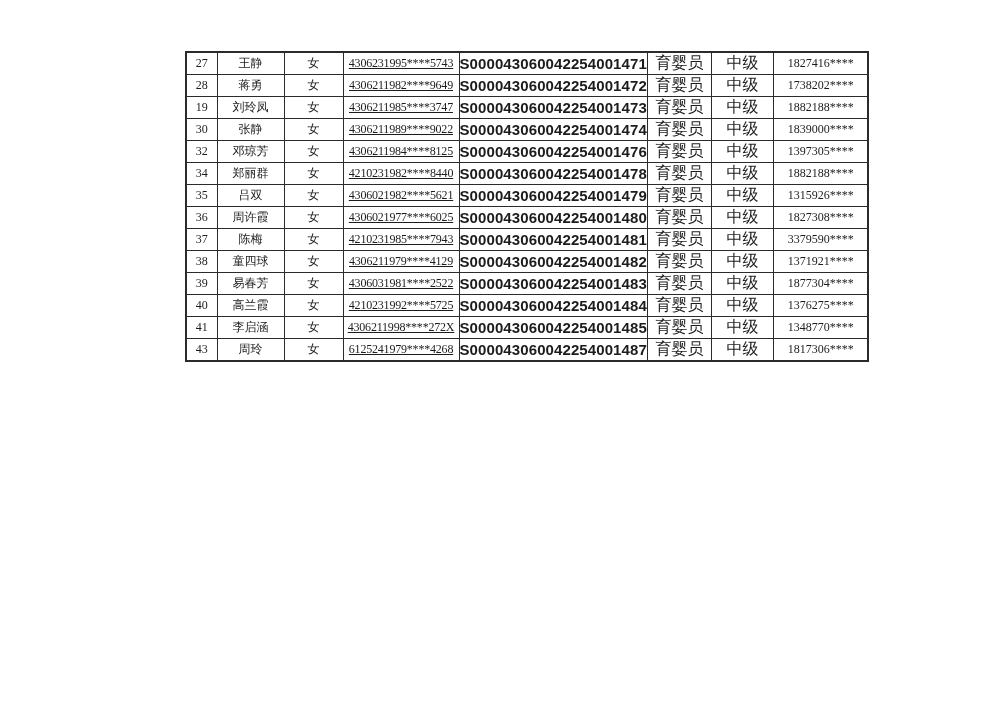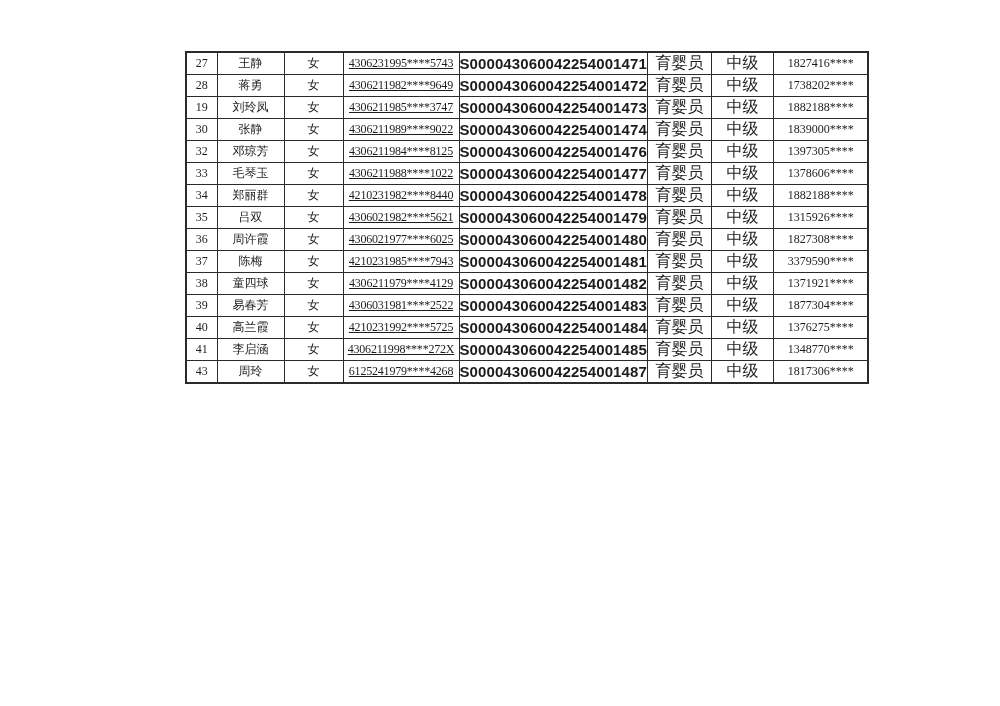--- a/index.html
+++ b/index.html
@@ -124,30 +124,20 @@
           <td class="c-no">32</td>
           <td class="c-name">邓琼芳</td>
           <td class="c-gender">女</td>
           <td class="c-id_number">4306211984****8125</td>
           <td class="c-certificate_number">S000043060042254001476</td>
           <td class="c-occupation">育婴员</td>
           <td class="c-level">中级</td>
           <td class="c-phone">1397305****</td>
         </tr>
         <tr>
-          <td class="c-no">33</td>
-          <td class="c-name">毛琴玉</td>
-          <td class="c-gender">女</td>
-          <td class="c-id_number">4306211988****1022</td>
-          <td class="c-certificate_number">S000043060042254001477</td>
-          <td class="c-occupation">育婴员</td>
-          <td class="c-level">中级</td>
-          <td class="c-phone">1378606****</td>
-        </tr>
-        <tr>
           <td class="c-no">34</td>
           <td class="c-name">郑丽群</td>
           <td class="c-gender">女</td>
           <td class="c-id_number">4210231982****8440</td>
           <td class="c-certificate_number">S000043060042254001478</td>
           <td class="c-occupation">育婴员</td>
           <td class="c-level">中级</td>
           <td class="c-phone">1882188****</td>
         </tr>
         <tr>

